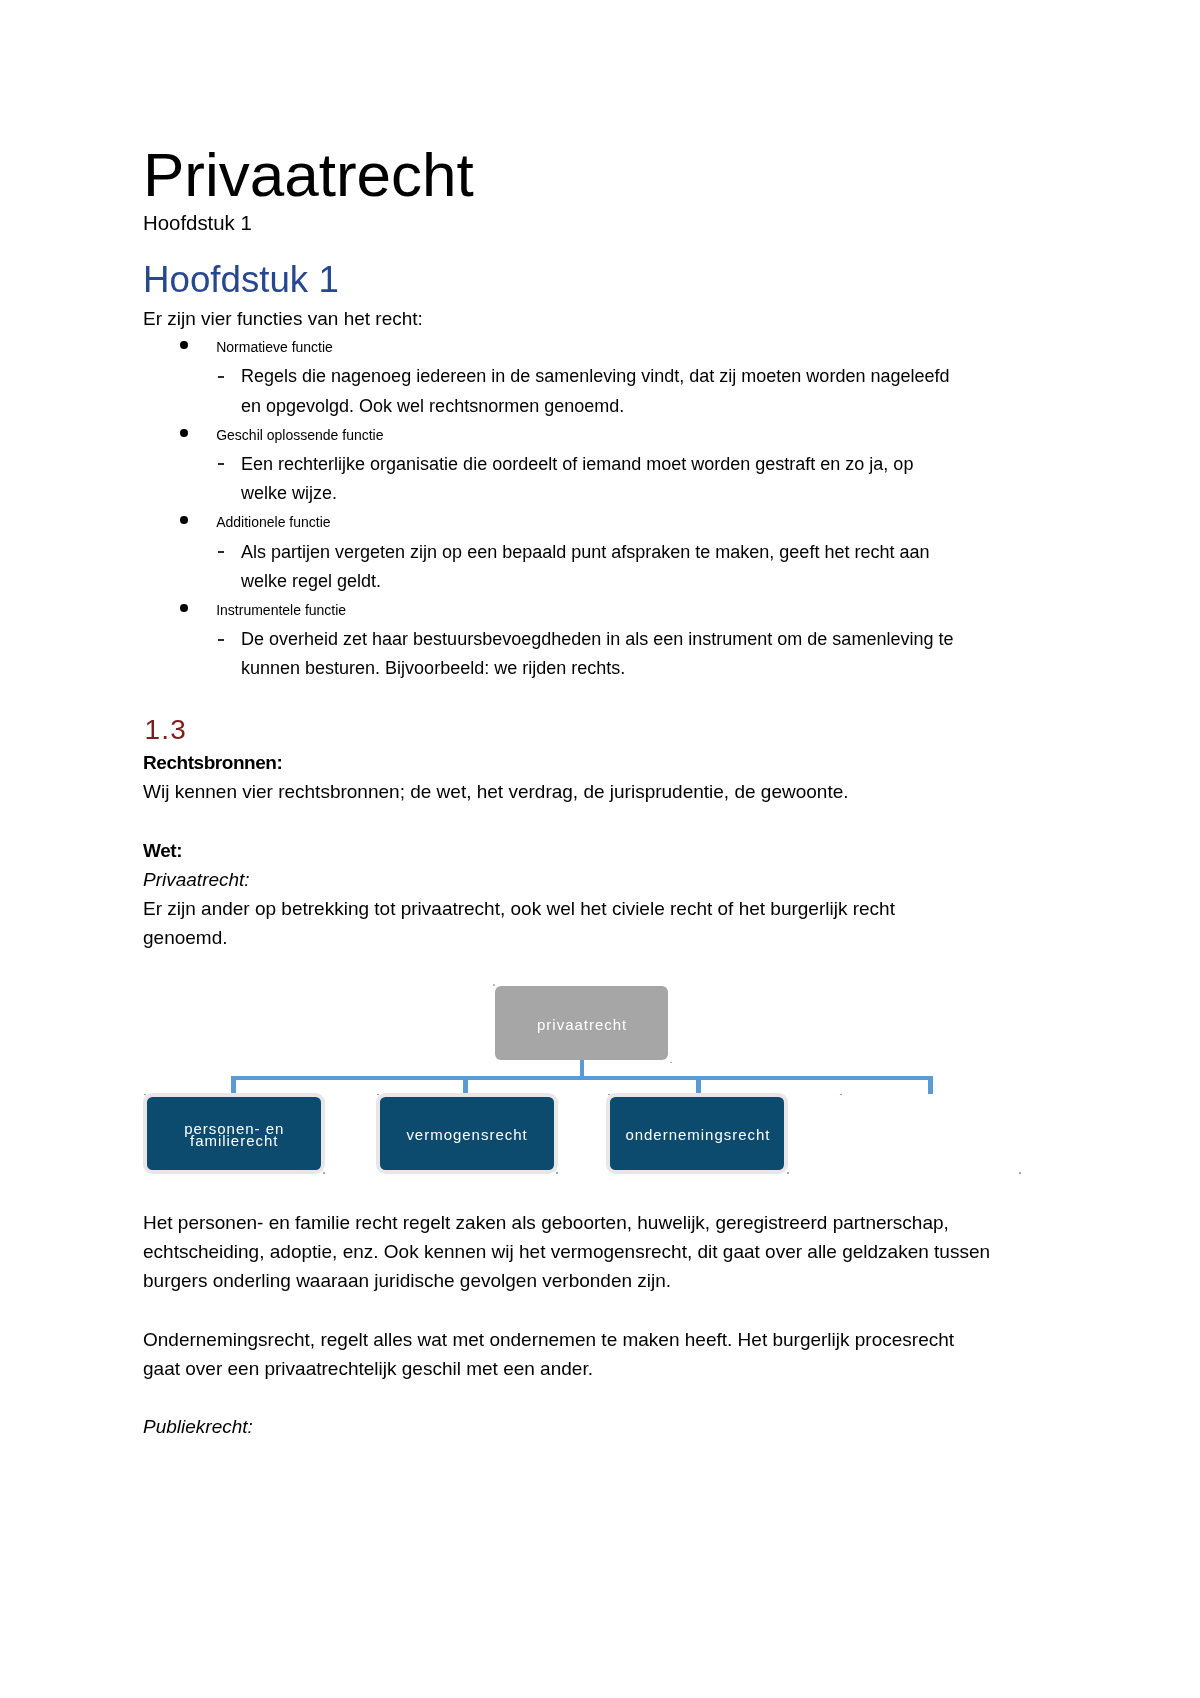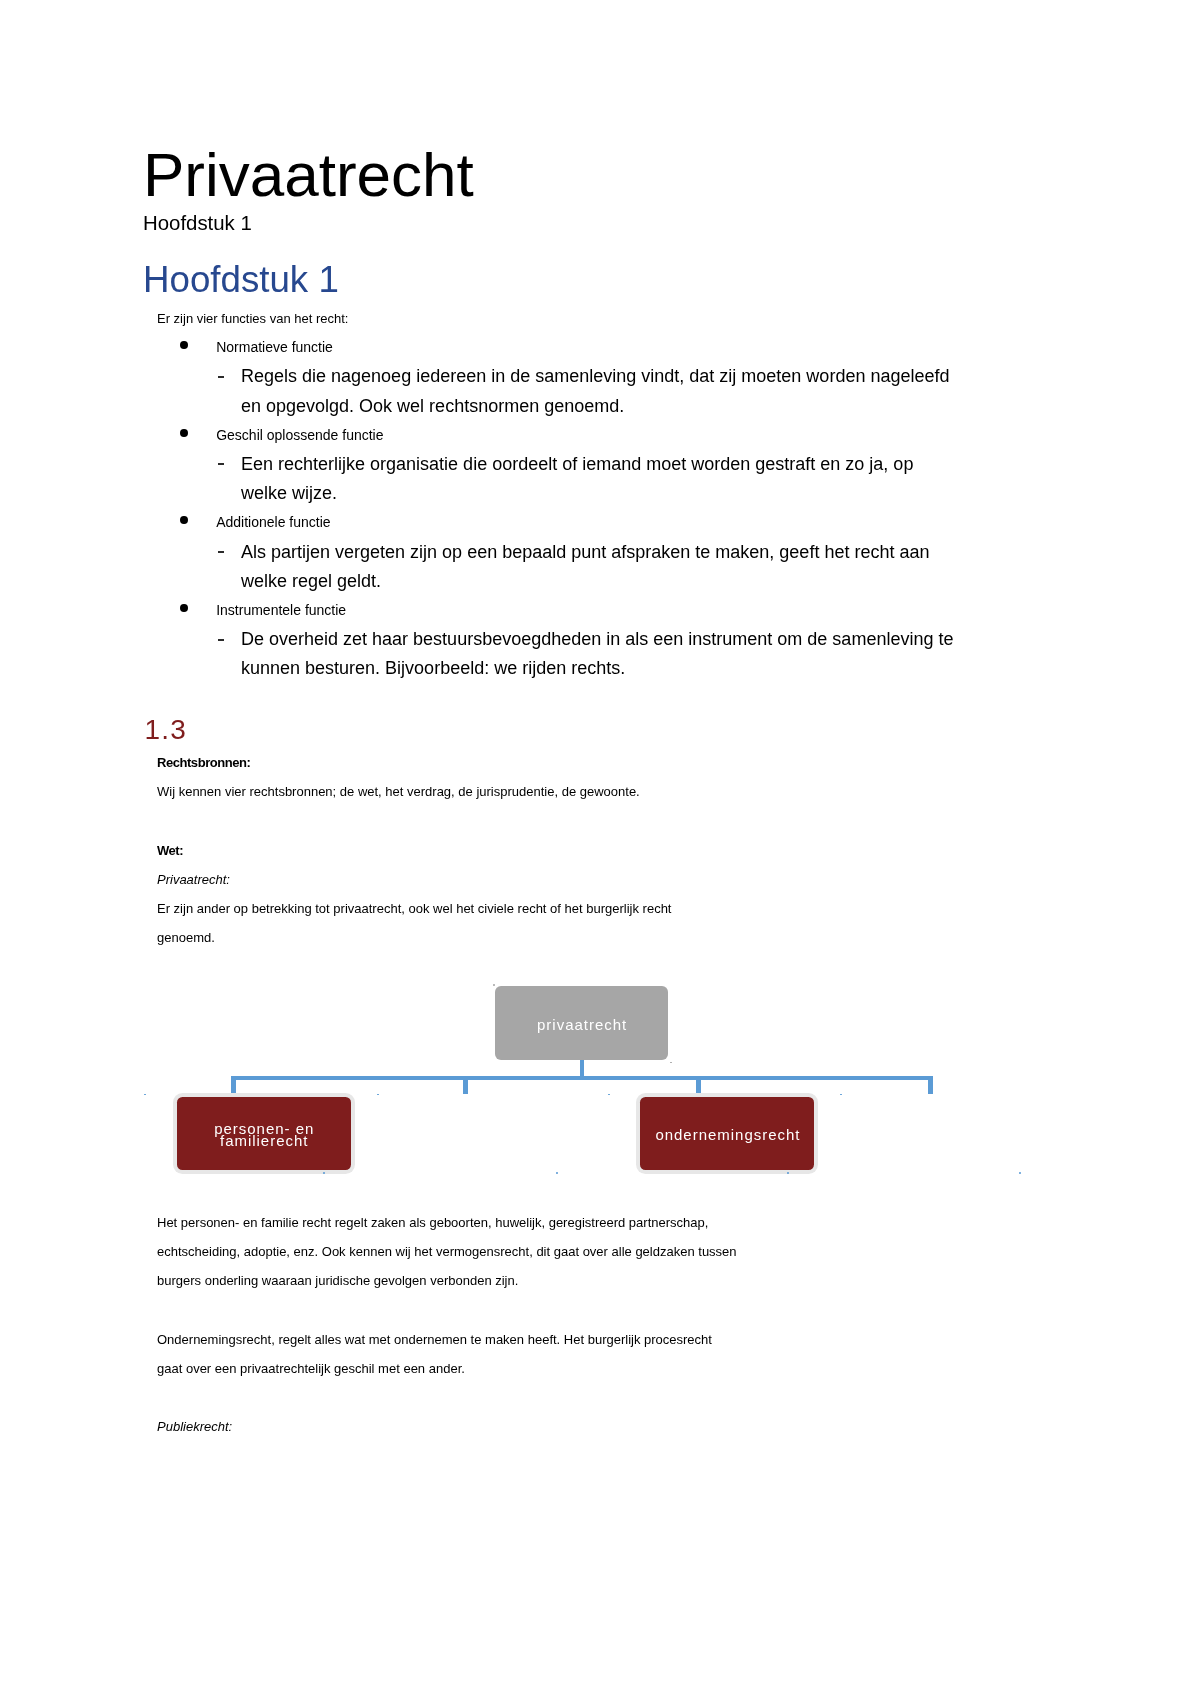--- a/index.html
+++ b/index.html
@@ -12,38 +12,38 @@
   }
   .page { position:absolute; left:0; top:0; width:1200px; height:1698px; background:#fff; overflow:hidden; }
 
   
   .doc-title{ position:absolute; left:143px; top:144px; font-size:62px; font-weight:400; line-height:62px; color:#000; white-space:nowrap; }
   .doc-subtitle{ position:absolute; left:143px; top:209.2px; font-size:20.4px; line-height:29.25px; white-space:nowrap; }
   .h1{ position:absolute; left:143px; top:262.2px; font-size:36.7px; font-weight:400; line-height:36.7px; color:#27488f; white-space:nowrap; }
   .h2{ position:absolute; left:144.4px; top:716.4px; font-size:28px; font-weight:400; line-height:28px; color:#7f1d1d; white-space:nowrap; letter-spacing:1.2px; }
 
   
-  .ln{ position:absolute; left:157px; font-size:13px; line-height:29.25px; white-space:nowrap; }
+  .ln{ position:absolute; left:143px; font-size:19px; line-height:29.25px; white-space:nowrap; }
   .b{ font-weight:700; letter-spacing:-0.45px; }
   .i{ font-style:italic; }
 
   
   .bu{ position:absolute; left:179.9px; width:7.8px; height:8.2px; border-radius:50%; background:#000; font-size:0; }
   .l1{ position:absolute; left:216.2px; font-size:14px; line-height:29.25px; white-space:nowrap; }
   .da{ position:absolute; left:218px; width:6px; height:2px; background:#2b2b2b; font-size:0; }
   .l2{ position:absolute; left:241px; font-size:18px; line-height:29.25px; white-space:nowrap;text-align:right; }
 
   
   .diagram{ position:absolute; left:0; top:0; width:1200px; height:1698px; }
   .node{ position:absolute; box-sizing:border-box; color:#fff;
          font-size:15px; letter-spacing:0.98px; line-height:12px;
          display:flex; align-items:center; justify-content:center; text-align:center; padding-top:3px; }
   .node > span{ margin-right:-0.98px; display:block; }
   .root{ background:#a6a6a6; border-radius:6px; }
-  .leaf{ background:#7f1d1d; border-radius:5.5px; box-shadow:0 0 0 4px #e7e7e7;margin-left:30px; }
+  .leaf{ background:#0c4a6e; border-radius:5.5px; box-shadow:0 0 0 4px #e7e7e7; }
   .edge{ position:absolute; background:#5b9bd5; }
   .mk{ position:absolute; width:1.8px; height:1.8px; border-radius:50%; }
   .mk-blue{ background:#5b9bd5; }
   .mk-gray{ background:#a6a6a6; }
 </style>
 </head>
 <body>
 
 <div class="page">
 
@@ -94,20 +94,23 @@
     <div class="edge" style="left:580.2px; top:1059.8px; width:3.6px; height:16.5px;"></div>
     <div class="edge" style="left:231px; top:1076px; width:701.9px; height:4.2px;"></div>
     <div class="edge" style="left:231px; top:1076px; width:4.6px; height:17.5px;"></div>
     <div class="edge" style="left:463.3px; top:1076px; width:4.6px; height:17.5px;"></div>
     <div class="edge" style="left:696.2px; top:1076px; width:4.6px; height:17.5px;"></div>
     <div class="edge" style="left:928.4px; top:1076px; width:4.6px; height:17.5px;"></div>
 
     <div class="node leaf" style="left:146.7px; top:1096.8px; width:174.1px; height:73.4px;">
       <span><span>personen- en</span><br><span>familierecht</span></span>
     </div>
+    <div class="node leaf" style="left:379.5px; top:1096.8px; width:174.1px; height:73.4px;">
+      <span>vermogensrecht</span>
+    </div>
     <div class="node leaf" style="left:610.4px; top:1096.8px; width:174.1px; height:73.4px;">
       <span>ondernemingsrecht</span>
     </div>
     <div class="mk mk-gray" style="left:493.0px; top:984.0px;"></div>
     <div class="mk mk-gray" style="left:670.0px; top:1061.5px;"></div>
     <div class="mk mk-blue" style="left:144.1px; top:1093.6px;"></div>
     <div class="mk mk-blue" style="left:323.3px; top:1172.3px;"></div>
     <div class="mk mk-blue" style="left:376.9px; top:1093.6px;"></div>
     <div class="mk mk-blue" style="left:556.1px; top:1172.3px;"></div>
     <div class="mk mk-blue" style="left:607.8px; top:1093.6px;"></div>

